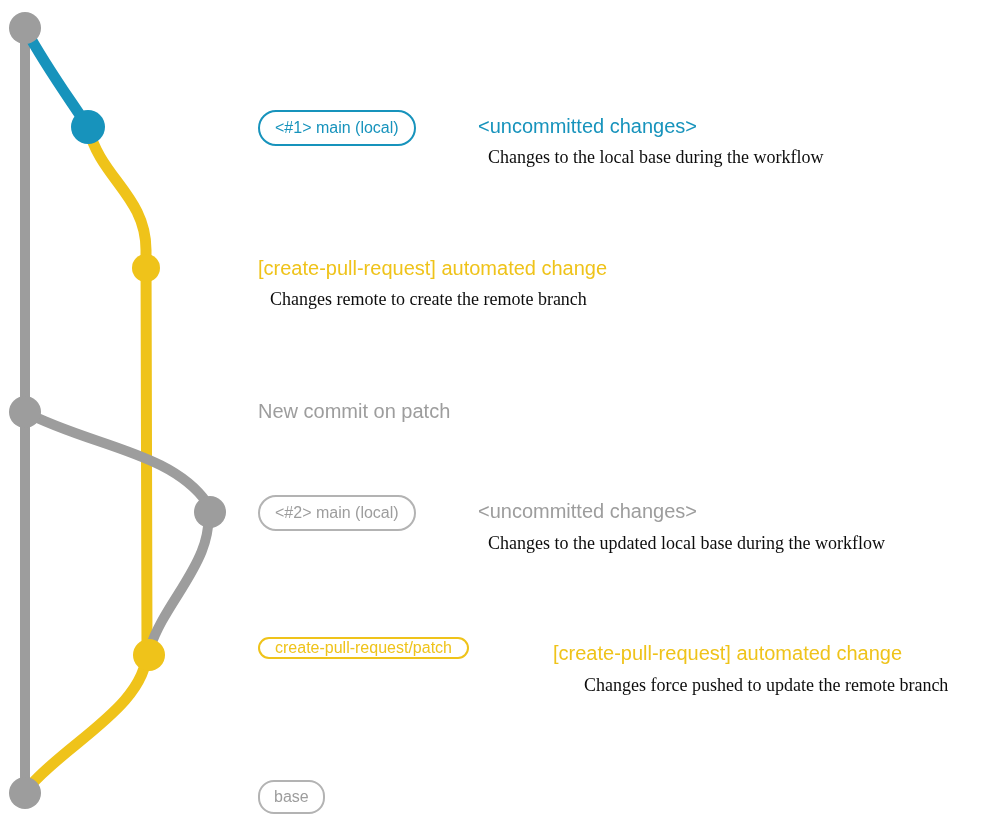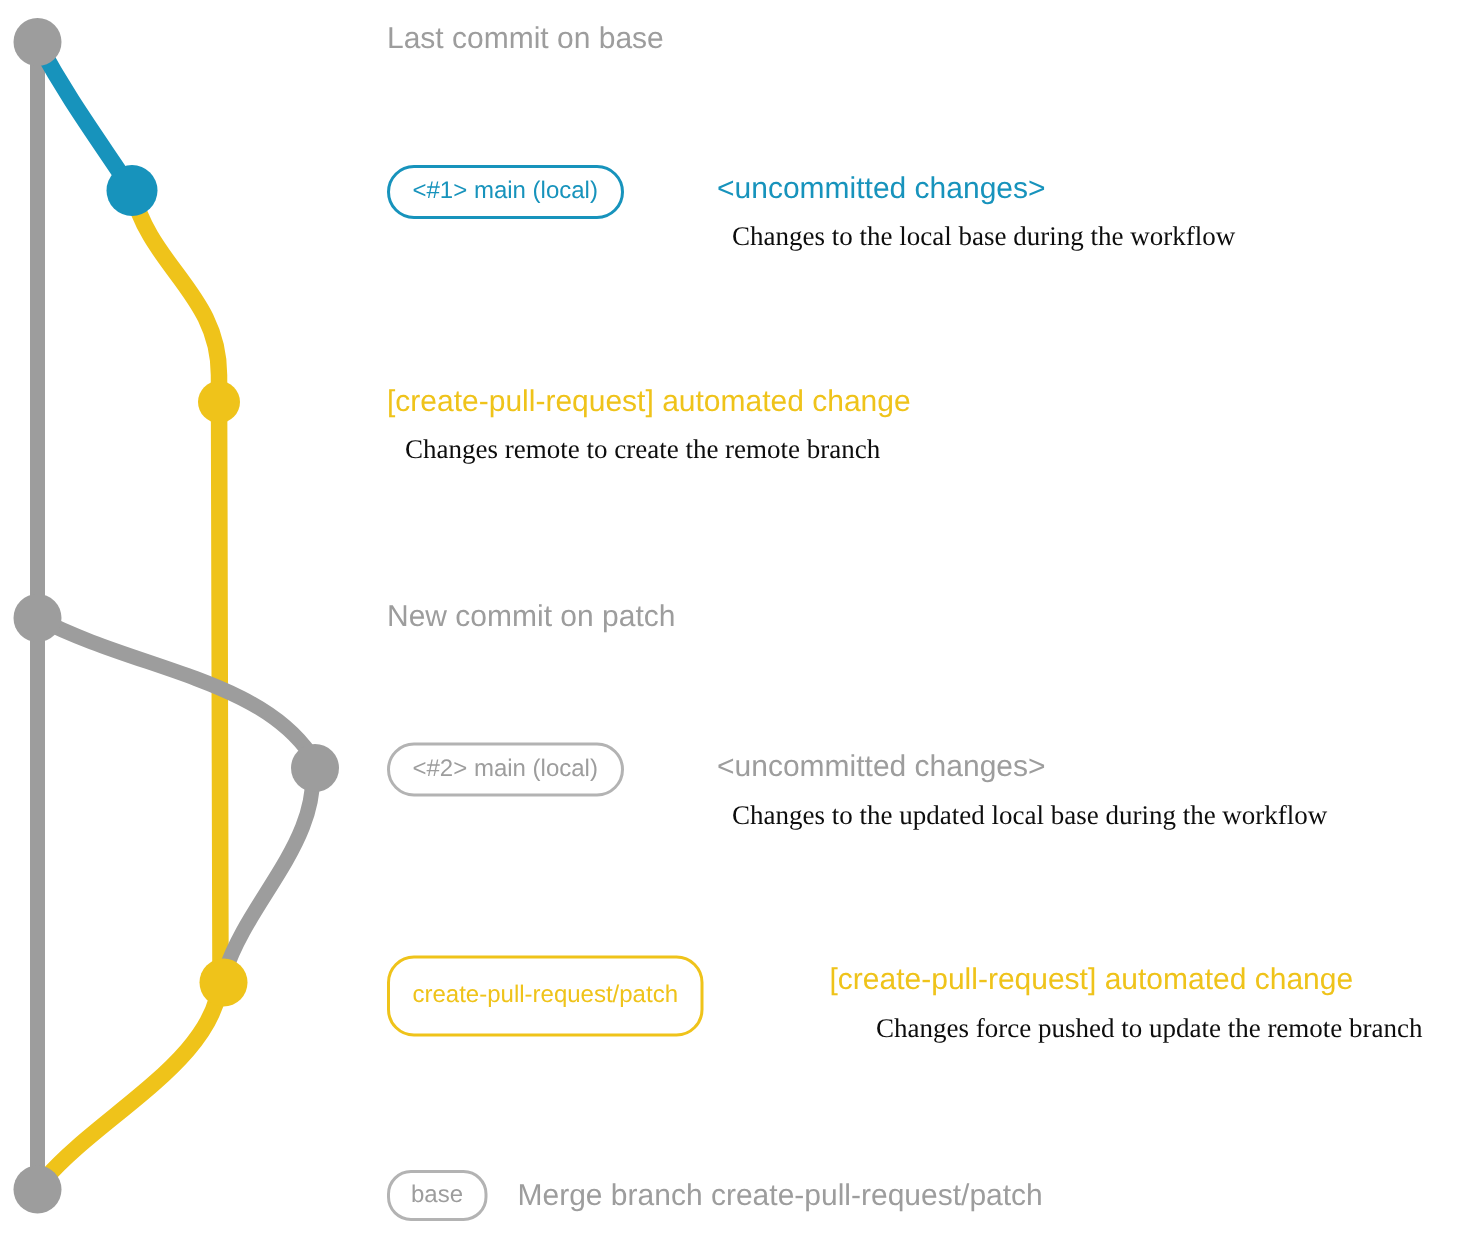--- a/index.html
+++ b/index.html
@@ -59,35 +59,33 @@
 
     <circle cx="25" cy="28" r="16" fill="#9d9d9d"></circle>
     <circle cx="88" cy="127" r="17" fill="#1793bc"></circle>
     <circle cx="146" cy="268" r="14" fill="#efc31a"></circle>
     <circle cx="25" cy="412" r="16" fill="#9d9d9d"></circle>
     <circle cx="210" cy="512" r="16" fill="#9d9d9d"></circle>
     <circle cx="149" cy="655" r="16" fill="#efc31a"></circle>
     <circle cx="25" cy="793" r="16" fill="#9d9d9d"></circle>
   </svg>
 
-  <div class="label gray-text" style="left:258px;top:14px;">Last commit on base</div>
 
   <div class="tag-box tag-blue" style="left:258px;top:110px;">&lt;#1&gt; main (local)</div>
   <div class="label blue-text" style="left:478px;top:114px;">&lt;uncommitted changes&gt;</div>
   <div class="desc" style="left:488px;top:146px;">Changes to the local base during the workflow</div>
 
   <div class="label yellow-text" style="left:258px;top:256px;">[create-pull-request] automated change</div>
   <div class="desc" style="left:270px;top:288px;">Changes remote to create the remote branch</div>
 
   <div class="label gray-text" style="left:258px;top:399px;">New commit on patch</div>
 
   <div class="tag-box tag-gray" style="left:258px;top:495px;">&lt;#2&gt; main (local)</div>
   <div class="label gray-text" style="left:478px;top:499px;">&lt;uncommitted changes&gt;</div>
   <div class="desc" style="left:488px;top:532px;">Changes to the updated local base during the workflow</div>
 
-  <div class="tag-box tag-yellow" style="left:258px;top:637px;height:54px;">create-pull-request/patch</div>
+  <div class="tag-box tag-yellow" style="left:258px;top:637px;height:22px;">create-pull-request/patch</div>
   <div class="label yellow-text" style="left:553px;top:641px;">[create-pull-request] automated change</div>
   <div class="desc" style="left:584px;top:674px;">Changes force pushed to update the remote branch</div>
 
   <div class="tag-box tag-gray" style="left:258px;top:780px;height:34px;border-radius:16px;padding:0 14px;">base</div>
-  <div class="label gray-text" style="left:345px;top:785px;">Merge branch create-pull-request/patch</div>
 
 </div>
 
 </body></html>

